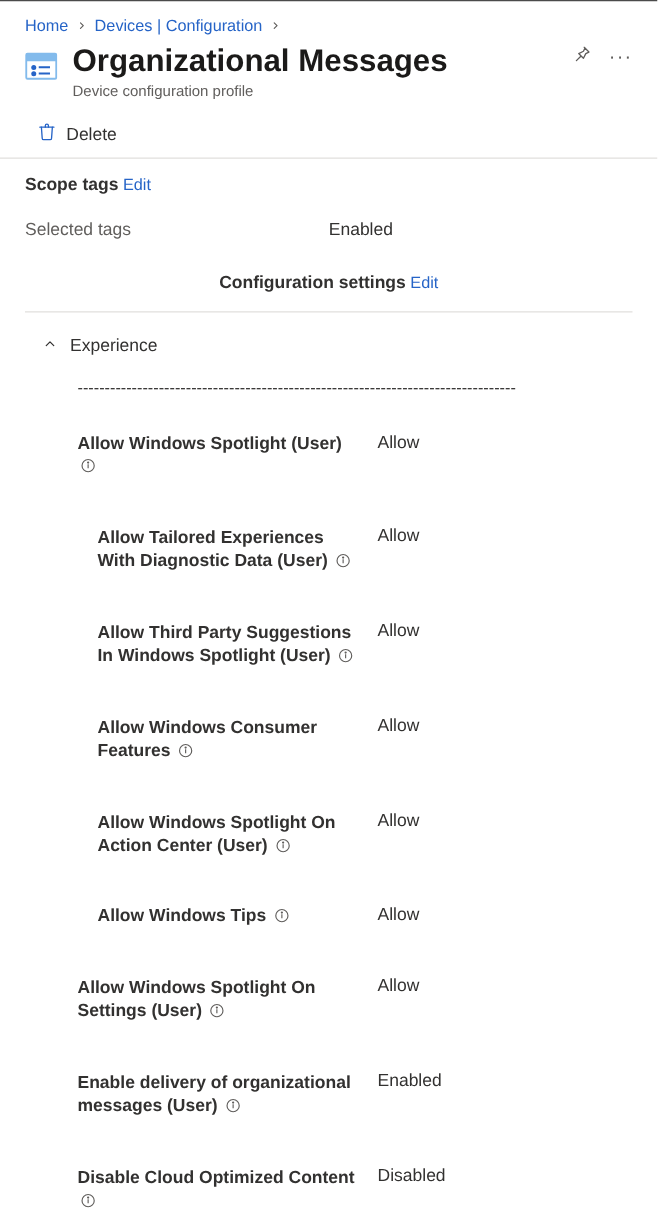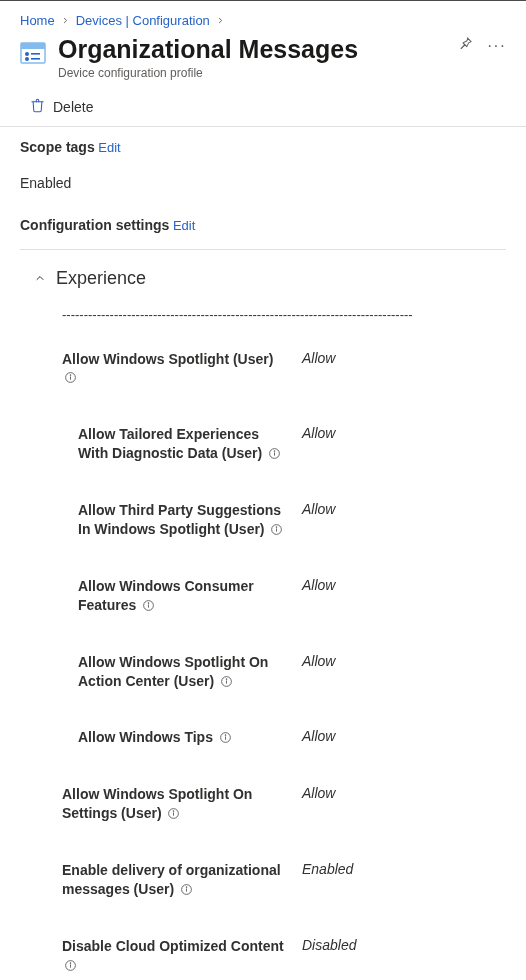--- a/index.html
+++ b/index.html
@@ -63,21 +63,21 @@
     color: #605e5c;
   }
   .selected-row .sel-label { flex:1; }
   .selected-row .sel-val { flex:1; color:#323130; }
   .divider { border-bottom: 1px solid #e1dfdd; margin: 0 20px; }
   .group-header {
     display: flex;
     align-items: flex-start;
     gap: 10px;
     padding: 18px 20px 12px 34px;
-    font-size: 18px;
+    font-size: 14px;
     color: #323130;
   }
   .dash-line {
     padding: 6px 0 18px 62px;
     color: #323130;
     letter-spacing: 0;
     font-size: 13px;
     white-space: nowrap;
     overflow: hidden;
   }
@@ -90,21 +90,21 @@
   .setting.indent0 { padding-left: 62px; }
   .setting.indent1 { padding-left: 78px; }
   .setting .label {
     flex: 0 0 240px;
     padding-right: 18px;
     line-height: 1.35;
     color: #323130;
     font-weight: bold;
   }
   .setting.indent1 .label { flex: 0 0 224px; }
-  .setting .value { color: #323130; white-space: nowrap; font-style: italic; }
+  .setting .value { color: #323130; white-space: nowrap; }
   .info-icon {
     width: 13px; height: 13px;
     display: inline-flex;
     vertical-align: -2px;
     margin-left: 2px;
   }
 </style>
 </head>
 <body>
 
@@ -160,24 +160,25 @@
   </span>
   <span>Delete</span>
 </div>
 
 <div class="section">
   <span class="section-label">Scope tags</span>
   <span class="edit-link">Edit</span>
 </div>
 
 <div class="selected-row">
+  <div class="sel-label">Selected tags</div>
   <div class="sel-val">Enabled</div>
 </div>
 
-<div class="section" style="padding-top:0;">
+<div class="section" style="padding-top:0;text-align:center;">
   <span class="section-label">Configuration settings</span>
   <span class="edit-link">Edit</span>
 </div>
 
 <div style="height:12px;"></div>
 <div class="divider"></div>
 
 <div class="group-header">
   <span>
     <svg width="12" height="12" viewBox="0 0 24 24" fill="none" stroke="#323130" stroke-width="2" stroke-linecap="round" stroke-linejoin="round">

